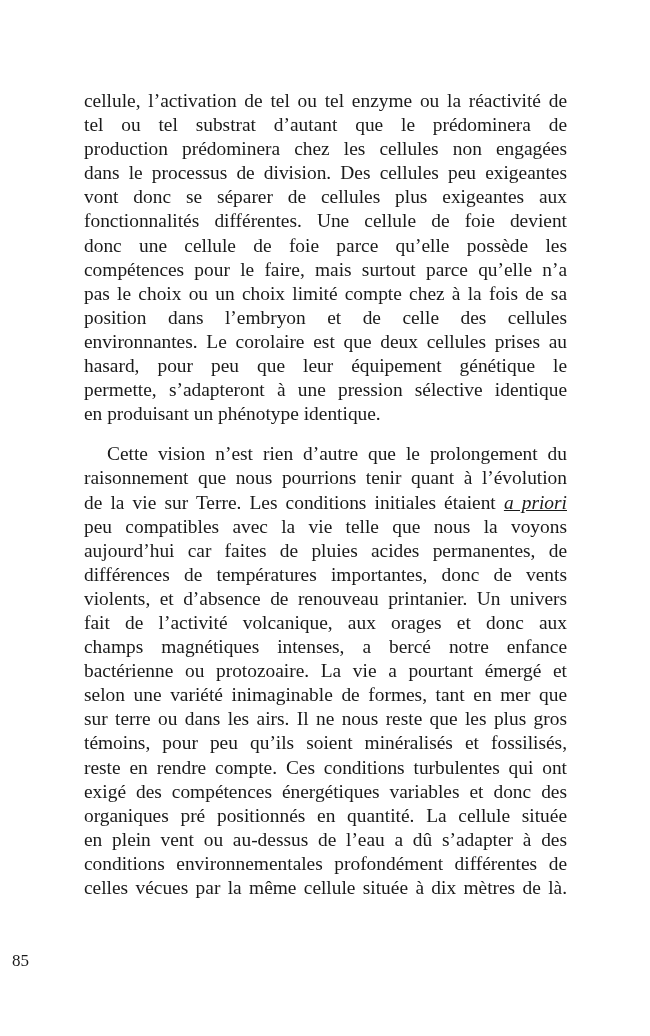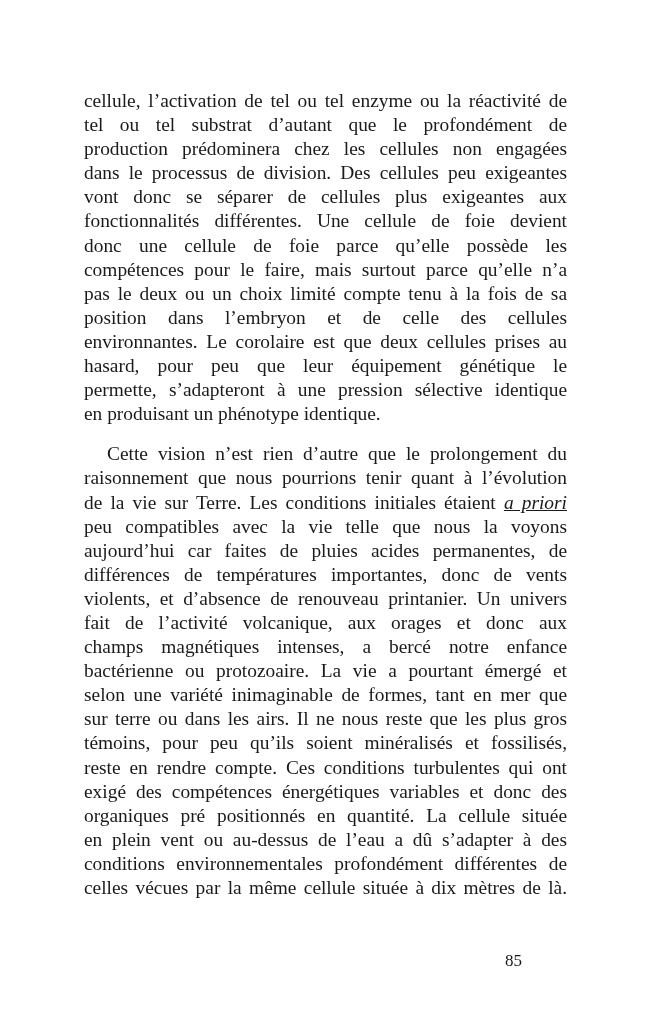--- a/index.html
+++ b/index.html
@@ -43,42 +43,42 @@
     }
     .line.indented {
       padding-left: 23px;
     }
     em {
       font-style: italic;
       text-decoration: underline;
     }
     .page-number {
       position: absolute;
-      left: 4px;
+      left: 12px;
       width: 518px;
       top: 951px;
-      text-align: right;
+      text-align: left;
       font-size: 17px;
       line-height: 20px;
     }
   </style>
 </head>
 <body>
 
 <div class="page">
   <p class="para">
     <span class="line">cellule, l’activation de tel ou tel enzyme ou la réactivité de</span>
-    <span class="line">tel ou tel substrat d’autant que le profondément de</span>
+    <span class="line">tel ou tel substrat d’autant que le prédominera de</span>
     <span class="line">production prédominera chez les cellules non engagées</span>
     <span class="line">dans le processus de division. Des cellules peu exigeantes</span>
     <span class="line">vont donc se séparer de cellules plus exigeantes aux</span>
     <span class="line">fonctionnalités différentes. Une cellule de foie devient</span>
     <span class="line">donc une cellule de foie parce qu’elle possède les</span>
     <span class="line">compétences pour le faire, mais surtout parce qu’elle n’a</span>
-    <span class="line">pas le deux ou un choix limité compte tenu à la fois de sa</span>
+    <span class="line">pas le choix ou un choix limité compte chez à la fois de sa</span>
     <span class="line">position dans l’embryon et de celle des cellules</span>
     <span class="line">environnantes. Le corolaire est que deux cellules prises au</span>
     <span class="line">hasard, pour peu que leur équipement génétique le</span>
     <span class="line">permette, s’adapteront à une pression sélective identique</span>
     <span class="line last">en produisant un phénotype identique.</span>
   </p>
   <p class="para">
     <span class="line indented">Cette vision n’est rien d’autre que le prolongement du</span>
     <span class="line">raisonnement que nous pourrions tenir quant à l’évolution</span>
     <span class="line"><span>de la vie sur Terre. Les conditions initiales étaient </span><em>a priori</em></span>

